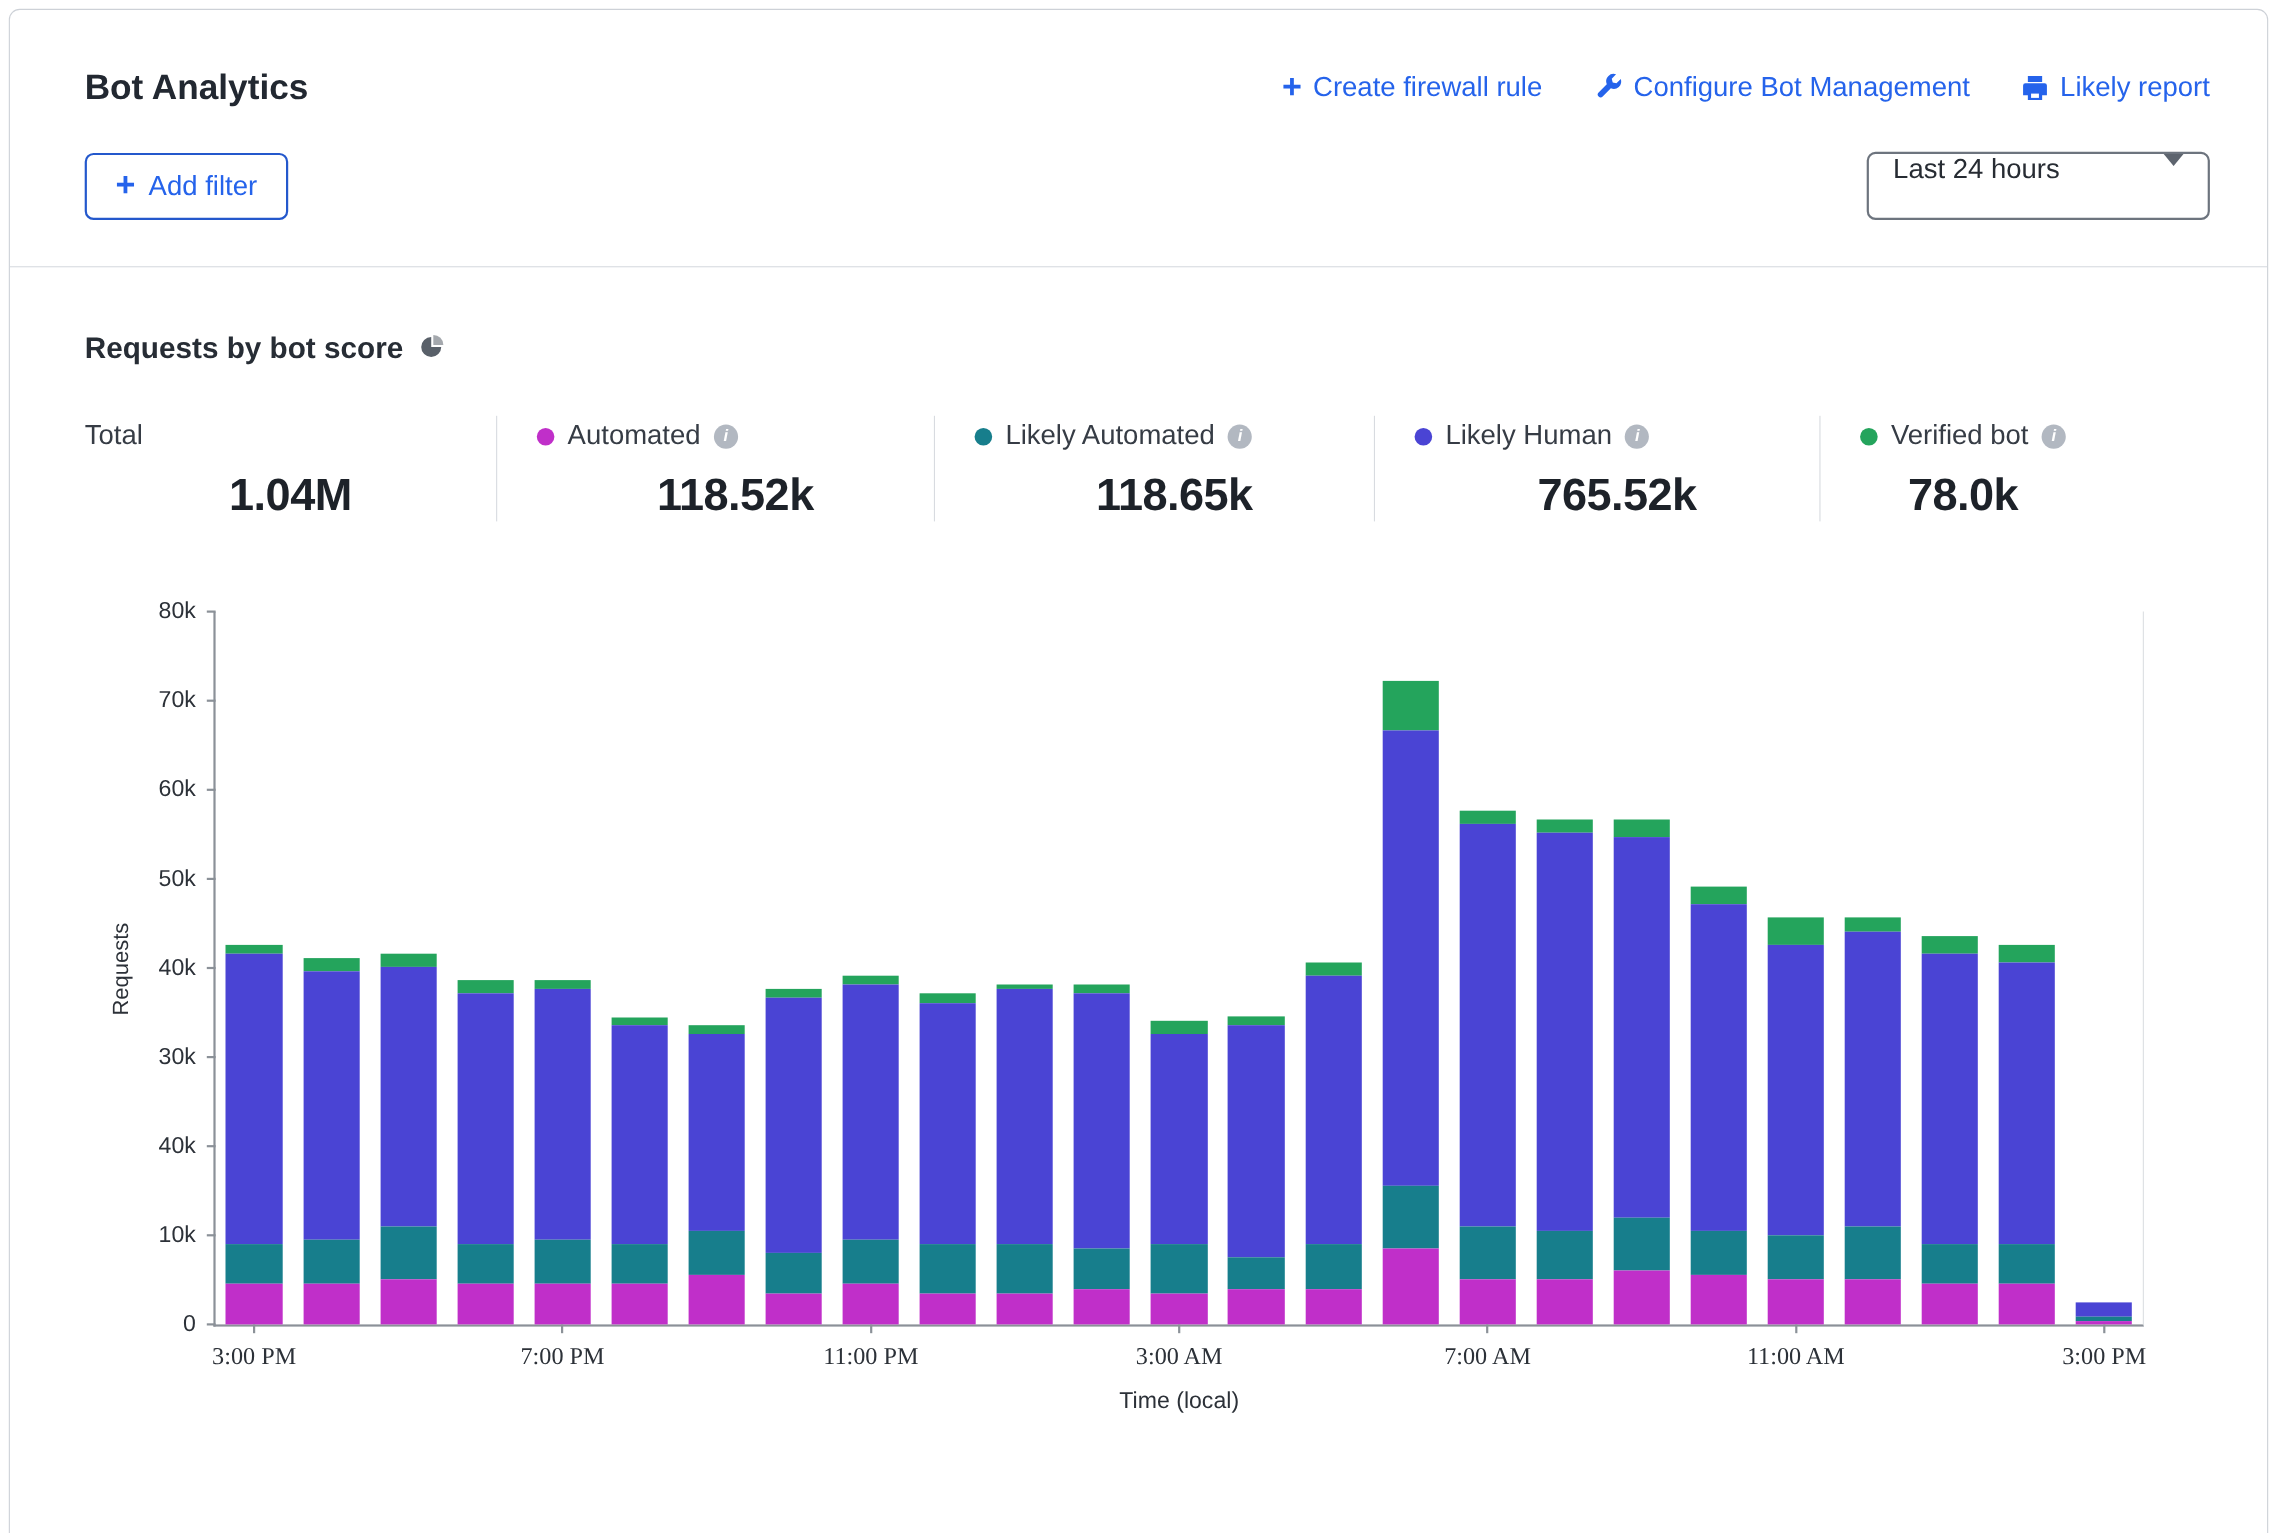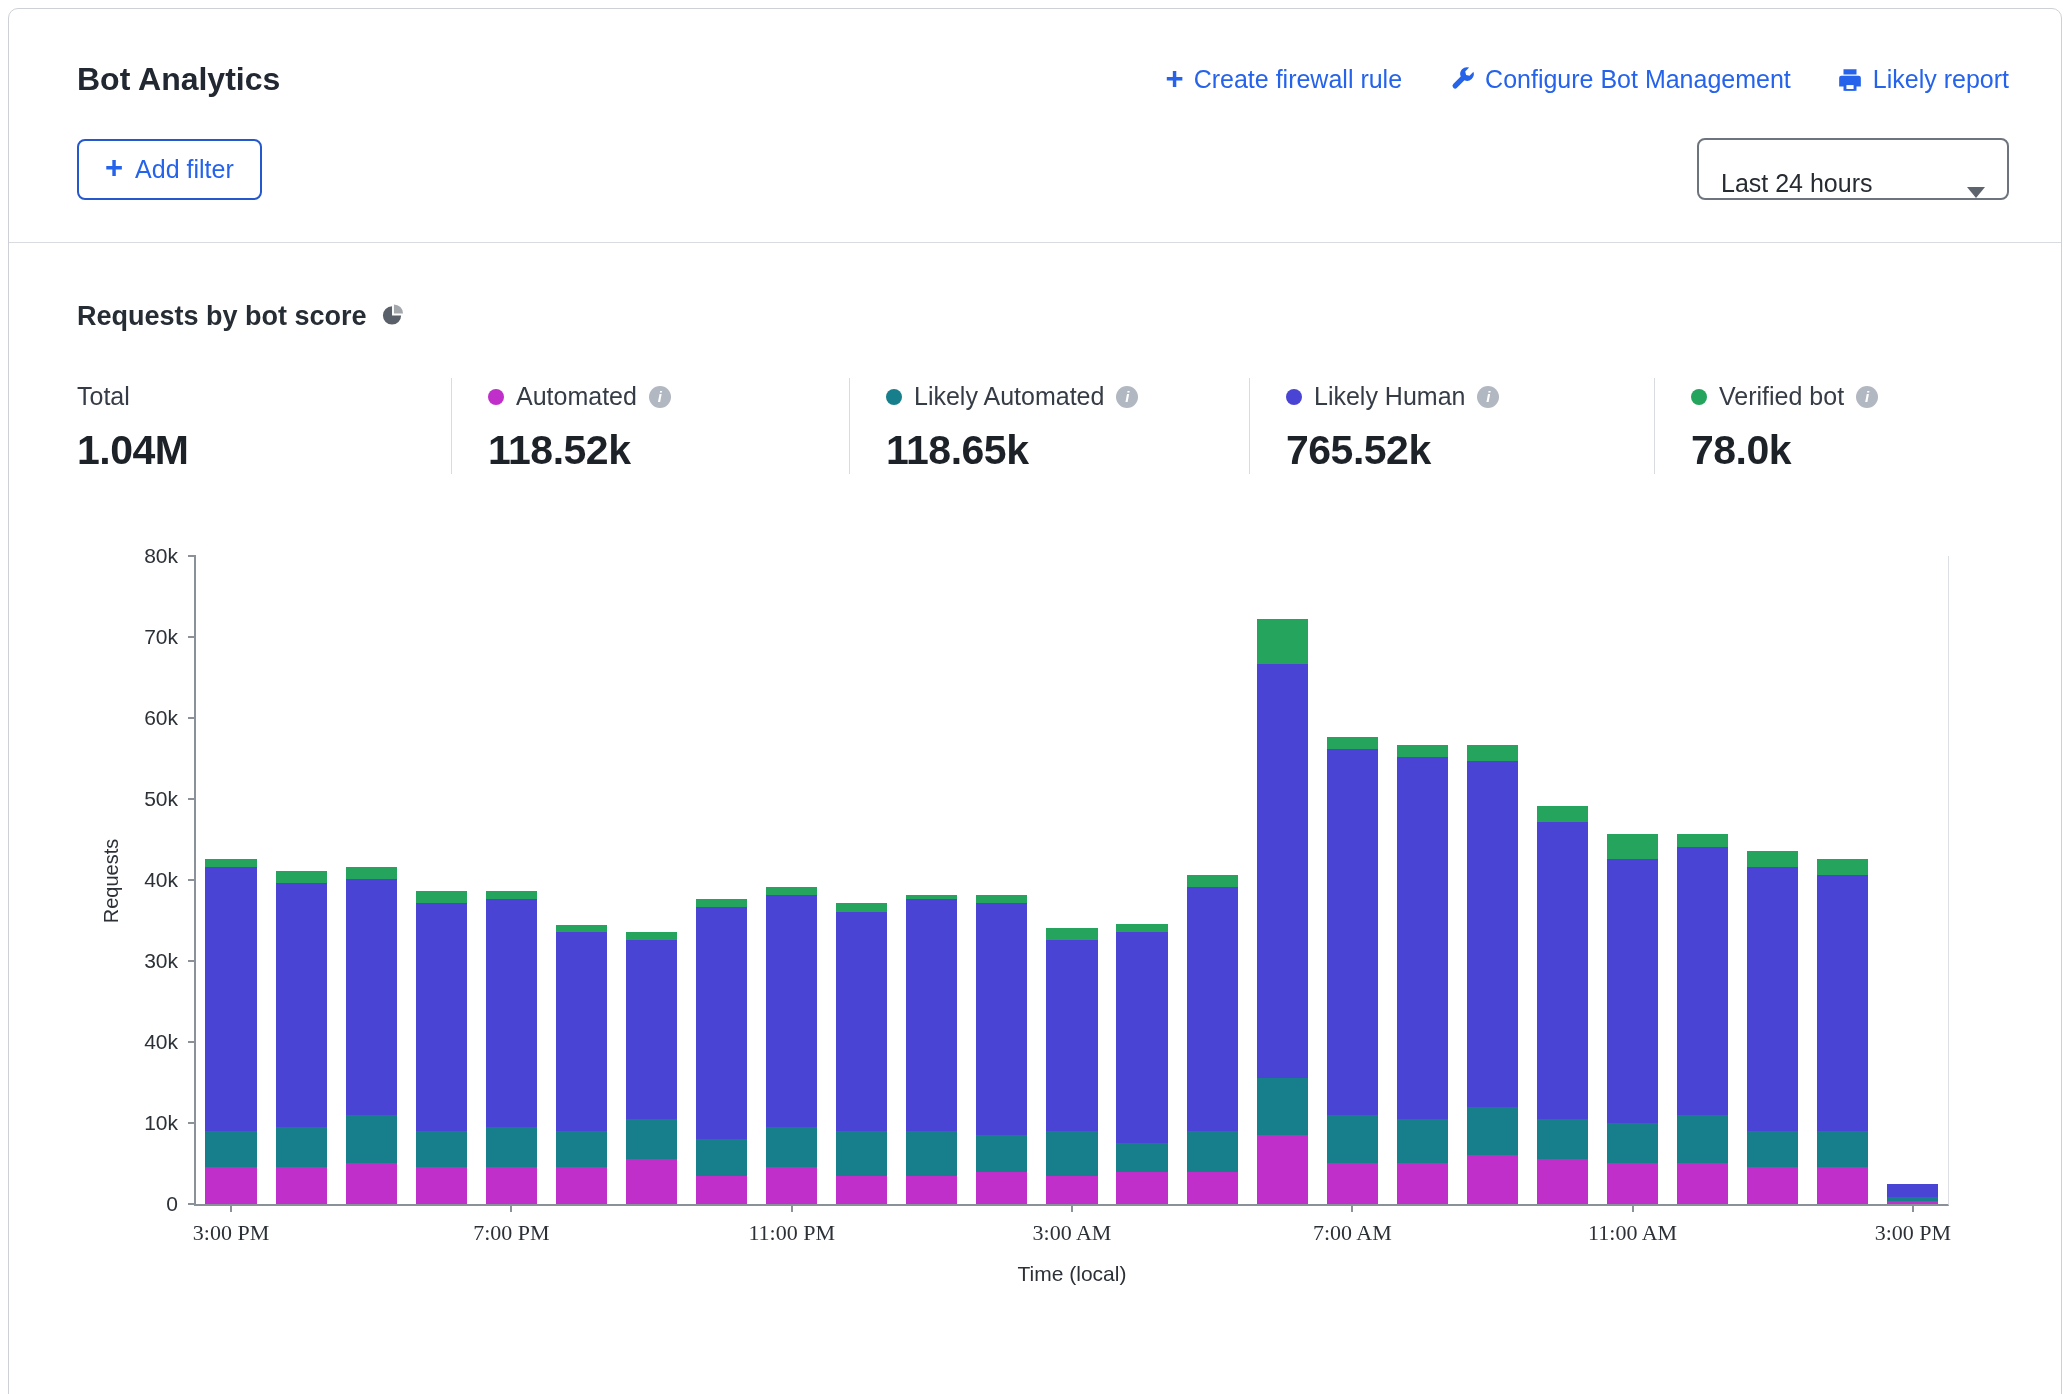--- a/index.html
+++ b/index.html
@@ -12,32 +12,32 @@
   .header-row { display:flex; align-items:center; justify-content:space-between; }
   .page-title { font-size:32px; font-weight:700; color:#222831; }
   .header-actions { display:flex; align-items:center; gap:46px; }
   .action-link { display:flex; align-items:center; gap:10px; color:#2563eb; font-size:25px; cursor:pointer; }
   .action-link svg { display:block; }
   .plus-glyph { font-size:31px; font-weight:600; line-height:1; margin-top:-3px; }
   .filter-row { display:flex; align-items:center; justify-content:space-between; margin-top:40px; }
   .add-filter-btn { display:flex; align-items:center; gap:12px; border:2px solid #2458cc; border-radius:8px;
     background:#fff; color:#2563eb; font-size:25px; padding:14px 26px; cursor:pointer;
     font-family:inherit; }
-  .dropdown { display:flex; align-items:flex-end; justify-content:space-between; width:312px; height:62px;
+  .dropdown { display:flex; align-items:flex-start; justify-content:space-between; width:312px; height:62px;
     border:2px solid #6d747e; border-radius:8px; padding:0 22px; font-size:25px; color:#272c33; cursor:pointer; background:#fff; }
   .caret-down { width:0; height:0; border-left:9px solid transparent; border-right:9px solid transparent; border-top:11px solid #5d646e; }
 
   
   .card-body { padding:58px 52px 0 68px; }
   .section-heading { display:flex; align-items:center; gap:14px; }
   .section-heading h2 { font-size:27px; font-weight:700; color:#272d35; }
 
   
   .stats-row { display:flex; margin-top:46px; }
-  .stat-col { padding-top:4px; }
+  .stat-col { padding-top:4px;text-align:center; }
   .stat-col.c0 { width:374px; }
   .stat-col.c1 { width:398px; }
   .stat-col.c2 { width:400px; }
   .stat-col.c3 { width:405px; }
   .stat-col.bordered { border-left:1px solid #d8dbe0; padding-left:36px; }
   .stat-label-row { display:flex; align-items:center; gap:12px; font-size:25px; color:#363c45; }
   .dot { width:16px; height:16px; border-radius:50%; background:#999; flex:none; }
   .info-icon { width:22px; height:22px; border-radius:50%; background:#b2b8c1; color:#fff; font-size:15px; font-weight:700;
     display:inline-flex; align-items:center; justify-content:center; font-style:italic; flex:none; }
   .stat-value { font-size:41px; font-weight:700; color:#1d2229; margin-top:16px; letter-spacing:-0.5px; }

